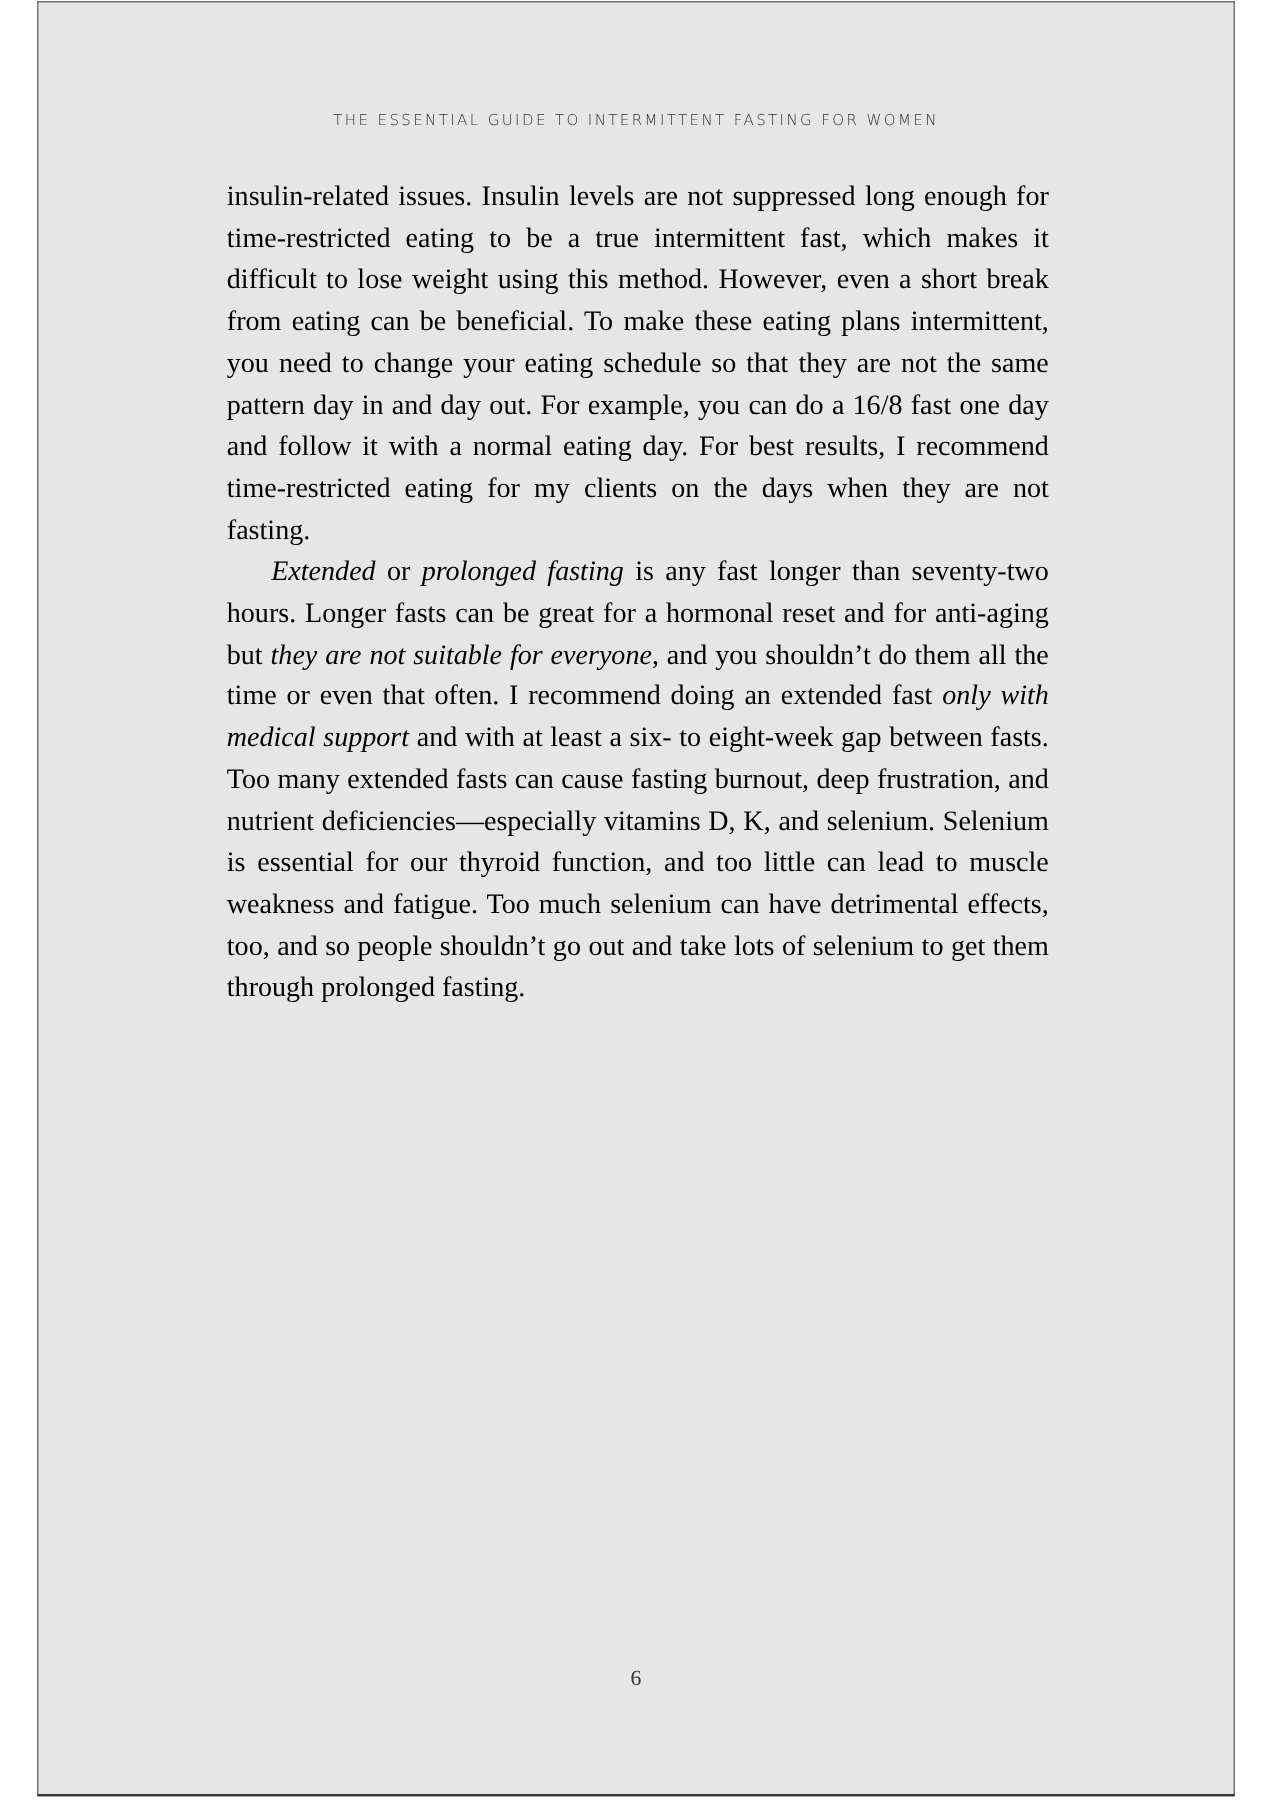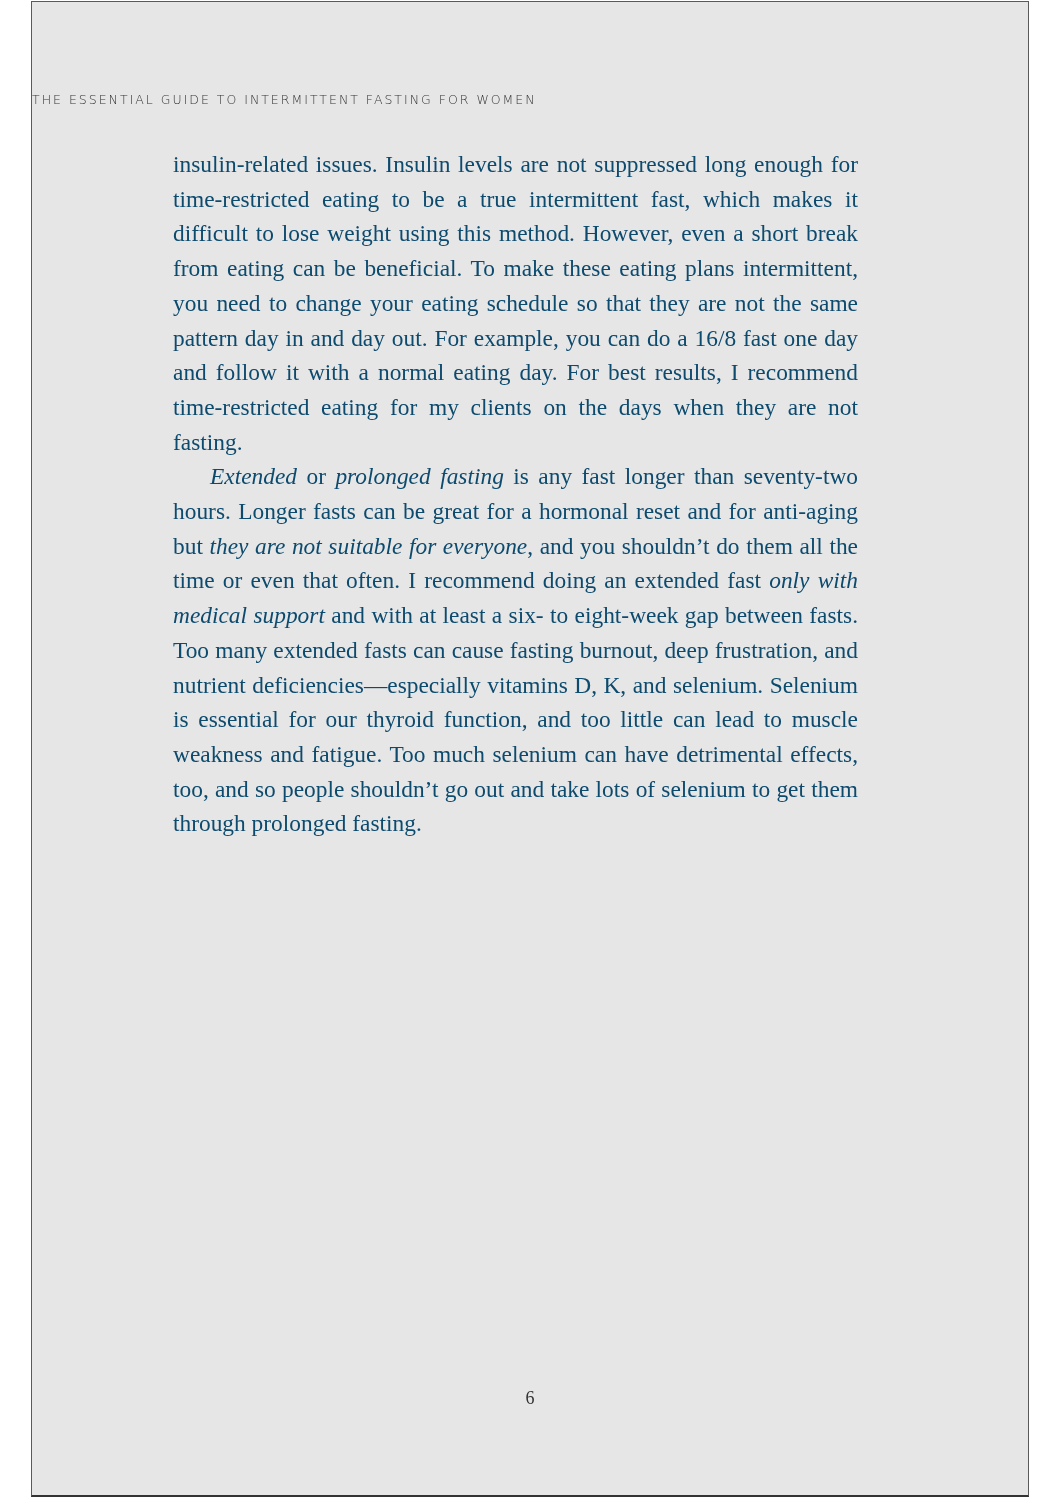--- a/index.html
+++ b/index.html
@@ -3,28 +3,28 @@
 <meta charset="utf-8">
 <style>
   html, body { margin:0; padding:0; background:#ffffff; }
   body { width:1061px; height:1500px; position:relative; overflow:hidden; }
   .page {
     position:absolute; left:31px; top:1px; width:998px; height:1496px;
     background:#e6e6e6; border:1px solid #5a5a5a; border-bottom:2px solid #333;
     box-sizing:border-box;
   }
   .running-head {
-    position:absolute; left:0; right:0; top:90px; text-align:left;
+    position:absolute; left:0; right:0; top:90px; text-align:center;
     font-family:"DejaVu Sans", sans-serif; font-size:12.5px; letter-spacing:2px;
     color:#333; font-weight:300;
   }
   .body-text {
-    position:absolute; left:141px; width:685px; top:145px;
+    position:absolute; left:157px; width:685px; top:145px;
     font-family:"Liberation Serif", serif; font-size:23.4px; line-height:34.7px;
-    color:#0c4a6e; text-align:justify;
+    color:#000000; text-align:justify;
   }
   .body-text p { margin:0; }
   .body-text p.indent { text-indent:37px; }
   .folio {
     position:absolute; left:0; right:0; top:1386px; text-align:center;
     font-family:"Liberation Serif", serif; font-size:18px; color:#333;
   }
   em { }
 </style>
 </head>

